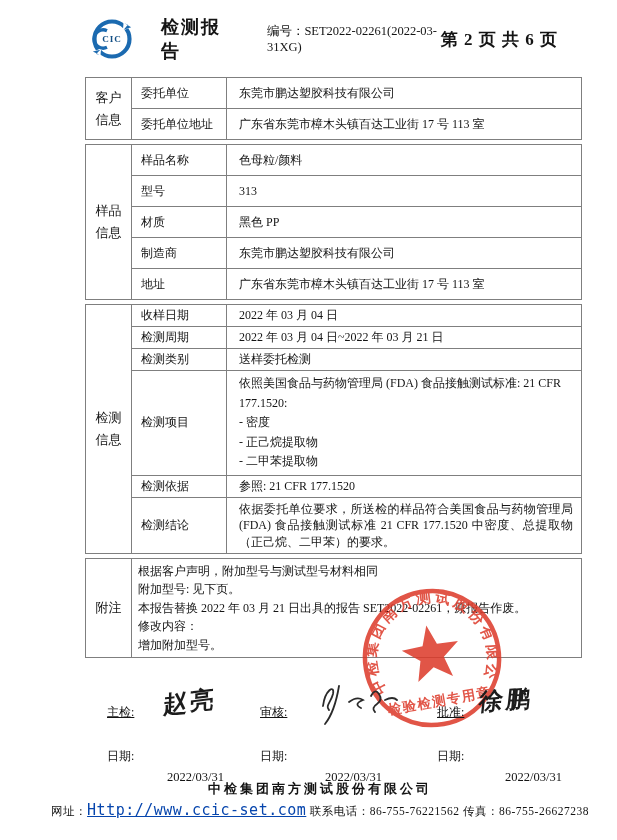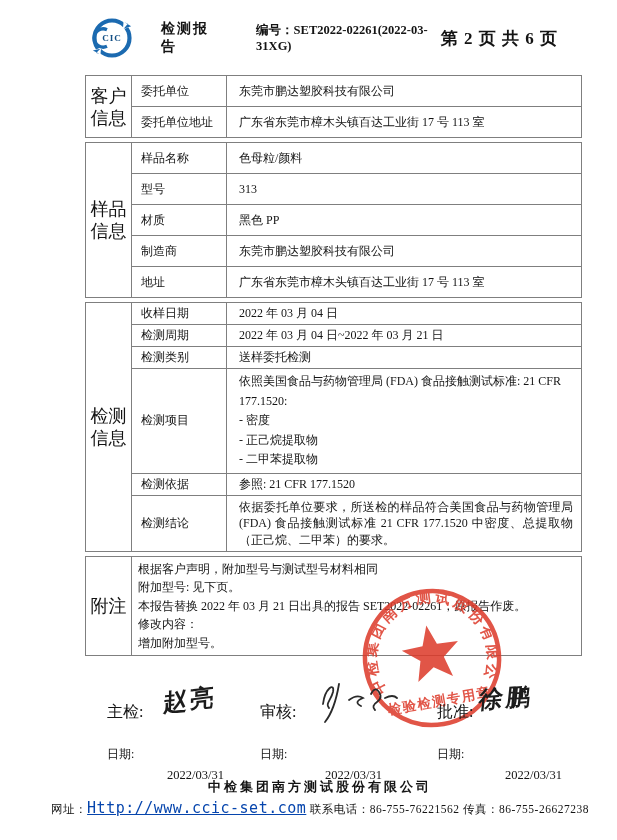--- a/index.html
+++ b/index.html
@@ -7,44 +7,44 @@
   body {
     width:617px; height:840px;
     font-family:"Liberation Serif","DejaVu Serif",serif;
     color:#141414;
   }
   .page { position:relative; width:617px; height:840px; background:#fff; overflow:hidden;padding-left:23px; }
 
   
   .header { display:flex; align-items:center; padding:15px 59px 0 64px; }
   .logo { width:50px; height:46px; flex:0 0 auto; }
-  .title { font-weight:bold; font-size:14px; margin-left:24px; letter-spacing:2px; }
-  .number { font-weight:bold; font-size:12.5px; margin-left:38px; }
+  .title { font-weight:bold; font-size:18px; margin-left:24px; letter-spacing:2px; }
+  .number { font-weight:normal; font-size:12.5px; margin-left:38px; }
   .pageinfo { font-weight:bold; font-size:17px; margin-left:auto; letter-spacing:1px; white-space:nowrap; }
 
   
   .tables { margin:14px 0 0 62px; width:496px; }
   table.sec { border-collapse:collapse; width:496px; margin-bottom:4px; table-layout:fixed; }
   .sec td { border:1px solid #7f7f7f; font-size:12px; vertical-align:middle; }
   col.c1 { width:46px; } col.c2 { width:95px; } col.c3 { width:355px; }
-  td.side { text-align:center; font-size:18px; }
+  td.side { text-align:center; font-size:13px; }
   td.side div { line-height:22px; }
   td.lbl { padding-left:9px; }
   td.val { padding:2px 8px 2px 12px; }
   tr.h31 td { height:31px; }
   tr.h22 td { height:22px; }
   td.multi { padding-top:3px; padding-bottom:3px; }
   td.multi div { line-height:19.5px; }
   td.concl { line-height:16.5px; text-align:justify; padding-top:3px; padding-bottom:3px; }
   td.notes-cell { padding:3px 10px 3px 6px; }
   td.notes-cell div { line-height:18.4px; }
 
   
   .sign-area { margin-left:62px; width:496px; position:relative; height:112px; z-index:6; }
-  .sig-label { position:absolute; font-size:16px; }
+  .sig-label { position:absolute; font-size:12px;text-decoration:underline; }
   .sig-name { position:absolute; font-size:24px; color:#1c1c1c; font-weight:600;
               transform:rotate(-7deg) skewX(-8deg); letter-spacing:3px; white-space:nowrap; }
   .date-label { position:absolute; top:86px; font-size:12px; }
   .date-val { position:absolute; top:86px; font-size:12.5px;margin-top:22px; }
   .squiggle { position:absolute; }
 
   
   .stamp { position:absolute; left:357px; top:583px; width:150px; height:150px; z-index:5; pointer-events:none; }
 
   

